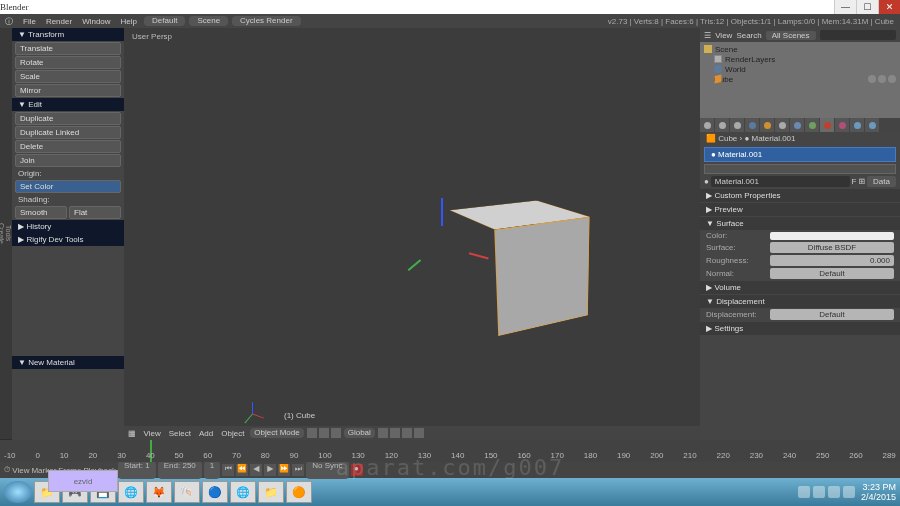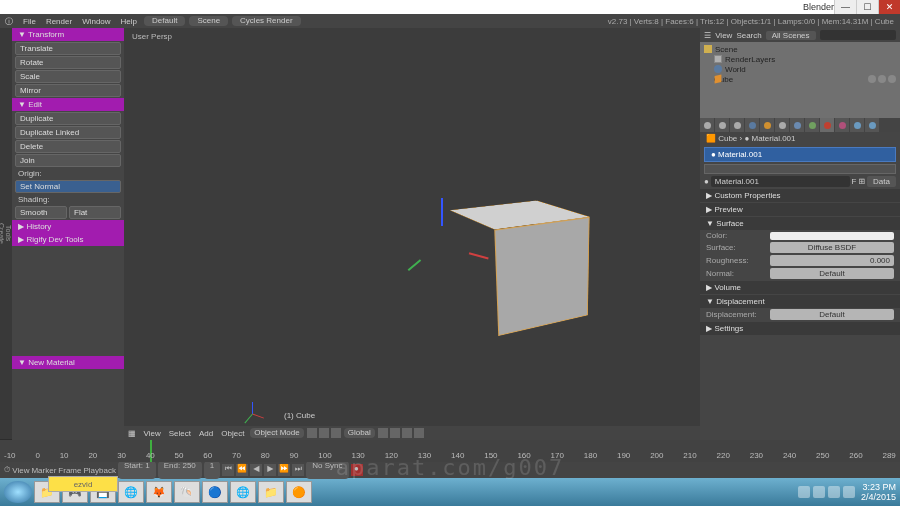--- a/index.html
+++ b/index.html
@@ -1,34 +1,34 @@
 <!DOCTYPE html>
 <html><head>
 <meta charset="utf-8">
 <style>
   * { margin: 0; padding: 0; box-sizing: border-box; font-family: "Segoe UI", Arial, sans-serif; }
   html,body { width: 900px; height: 506px; overflow: hidden; background: #000; }
   
   .titlebar { height: 14px; background: #fff; display: flex; align-items: center; font-size: 9px; color: #333; }
-  .titlebar .spacer { flex: 1; text-align: right; }
+  .titlebar .spacer { flex: 1; text-align: left; font-family: Liberation Serif, serif; }
   .win-btns { display: flex; }
   .win-btn { width: 22px; height: 14px; display: flex; align-items: center; justify-content: center; font-size: 9px; background: #eee; border-left: 1px solid #ccc; }
   .win-btn.close { background: #c0392b; color: #fff; }
   
   .menubar { height: 14px; background: #444; display: flex; align-items: center; font-size: 8px; color: #ccc; }
   .menubar .menu { padding: 0 5px; cursor: default; }
   .menubar .pill { background: #555; color: #ccc; padding: 0 8px; margin: 0 2px; border-radius: 4px; font-size: 8px; height: 10px; line-height: 10px; }
   .menubar .right { margin-left: auto; display: flex; align-items: center; }
   .menubar .stats { font-size: 8px; color: #aaa; padding-right: 6px; }
   
   .workarea { position: relative; height: 412px; display: flex; background: #393939; }
   .left-tabs { width: 12px; background: #393939; writing-mode: vertical-rl; font-size: 7px; color: #999; text-align: center; }
   .left-tabs div { padding: 4px 0; border-bottom: 1px solid #2c2c2c; }
   .left-panel { width: 112px; background: #454545; color: #ccc; font-size: 8px; overflow: hidden; }
-  .lp-header { background: #a21caf; padding: 2px 6px; font-size: 8px; color: #ddd; }
+  .lp-header { background: #0f172a; padding: 2px 6px; font-size: 8px; color: #ddd; }
   .lp-btn { background: #555; margin: 1px 3px; padding: 1px 4px; border: 1px solid #666; border-radius: 2px; font-size: 8px; color: #ddd; cursor: default; }
   .lp-btn.active { background: #3a6090; }
   .lp-row2 { display: flex; gap: 2px; margin: 1px 3px; }
   .lp-row2 .lp-btn { flex: 1; margin: 0; }
   .viewport { flex: 1; position: relative; background: #3c3c3c; }
   .vp-label { position: absolute; top: 4px; left: 8px; font-size: 8px; color: #bbb; }
   
   .cube-stage { position:absolute; left:345px; top:185px; width:180px; height:180px; perspective:600px; }
   .cube { position:absolute; width:100px; height:100px; transform-style:preserve-3d;
           transform: translate(0px,0px) rotateX(-20deg) rotateY(32deg); }
@@ -85,21 +85,21 @@
   
   .timeline{height:38px;background:#3d3d3d;color:#bbb;font-size:8px;}
   .timeline .track{height:22px;background:#424242;position:relative;display:flex;align-items:center;}
   .timeline .ticks{display:flex;width:100%;justify-content:space-between;padding:0 4px;position:absolute;bottom:2px;margin-top:40px;}
   .timeline .cursor{position:absolute;left:150px;top:0;bottom:0;width:2px;background:#3fae3f;}
   .timeline .ctrls{height:16px;background:#444;display:flex;align-items:center;gap:2px;padding:0 4px;}
   .timeline .pill{background:#555;border-radius:4px;padding:0 6px;height:18px;line-height:10px;}
   .timeline .pbtn{width:12px;height:12px;background:#555;font-size:8px;text-align:center;}
   
   .watermark{position:absolute;left:0;right:0;bottom:26px;text-align:center;font-size:22px;color:rgba(255,255,255,.14);font-family:monospace;letter-spacing:2px;pointer-events:none;}
-  .ezvid{position:absolute;left:48px;bottom:14px;width:70px;height:16px;background:#fde047;border:1px solid #aaa;font-size:8px;color:#666;display:flex;align-items:center;justify-content:center;}
+  .ezvid{position:absolute;left:48px;bottom:14px;width:70px;height:22px;background:#c4b5fd;border:1px solid #aaa;font-size:8px;color:#666;display:flex;align-items:center;justify-content:center;}
   
   .taskbar{height:28px;background:linear-gradient(#6db0cf,#3a7a9a);display:flex;align-items:center;padding:0 4px;gap:2px;}
   .taskbar .start{width:28px;height:22px;background:radial-gradient(#a0e0ff,#3070a0);border-radius:50%;}
   .taskbar .ticon{width:26px;height:22px;background:#ddd;border:1px solid #999;display:flex;align-items:center;justify-content:center;font-size:11px;}
   .taskbar .tray{margin-left:auto;display:flex;align-items:center;gap:6px;color:#fff;font-size:9px;}
   .tray-icons{display:flex;gap:3px;}
   .tray-icons .ti{width:12px;height:12px;background:rgba(255,255,255,.4);border-radius:2px;}
   .clock{text-align:right;line-height:10px;}
 </style>
 </head>
@@ -141,21 +141,21 @@
     <div class="lp-btn">Translate</div>
     <div class="lp-btn">Rotate</div>
     <div class="lp-btn">Scale</div>
     <div class="lp-btn">Mirror</div>
     <div class="lp-header">▼ Edit</div>
     <div class="lp-btn">Duplicate</div>
     <div class="lp-btn">Duplicate Linked</div>
     <div class="lp-btn">Delete</div>
     <div class="lp-btn">Join</div>
     <div style="padding:1px 6px">Origin:</div>
-    <div class="lp-btn active">Set Normal</div>
+    <div class="lp-btn active">Set Color</div>
     <div style="padding:1px 6px">Shading:</div>
     <div class="lp-row2">
       <div class="lp-btn">Smooth</div>
       <div class="lp-btn">Flat</div>
     </div>
     <div class="lp-header">▶ History</div>
     <div class="lp-header">▶ Rigify Dev Tools</div>
     <div style="height:110px"></div>
     <div class="lp-header">▼ New Material</div>
   </div>

